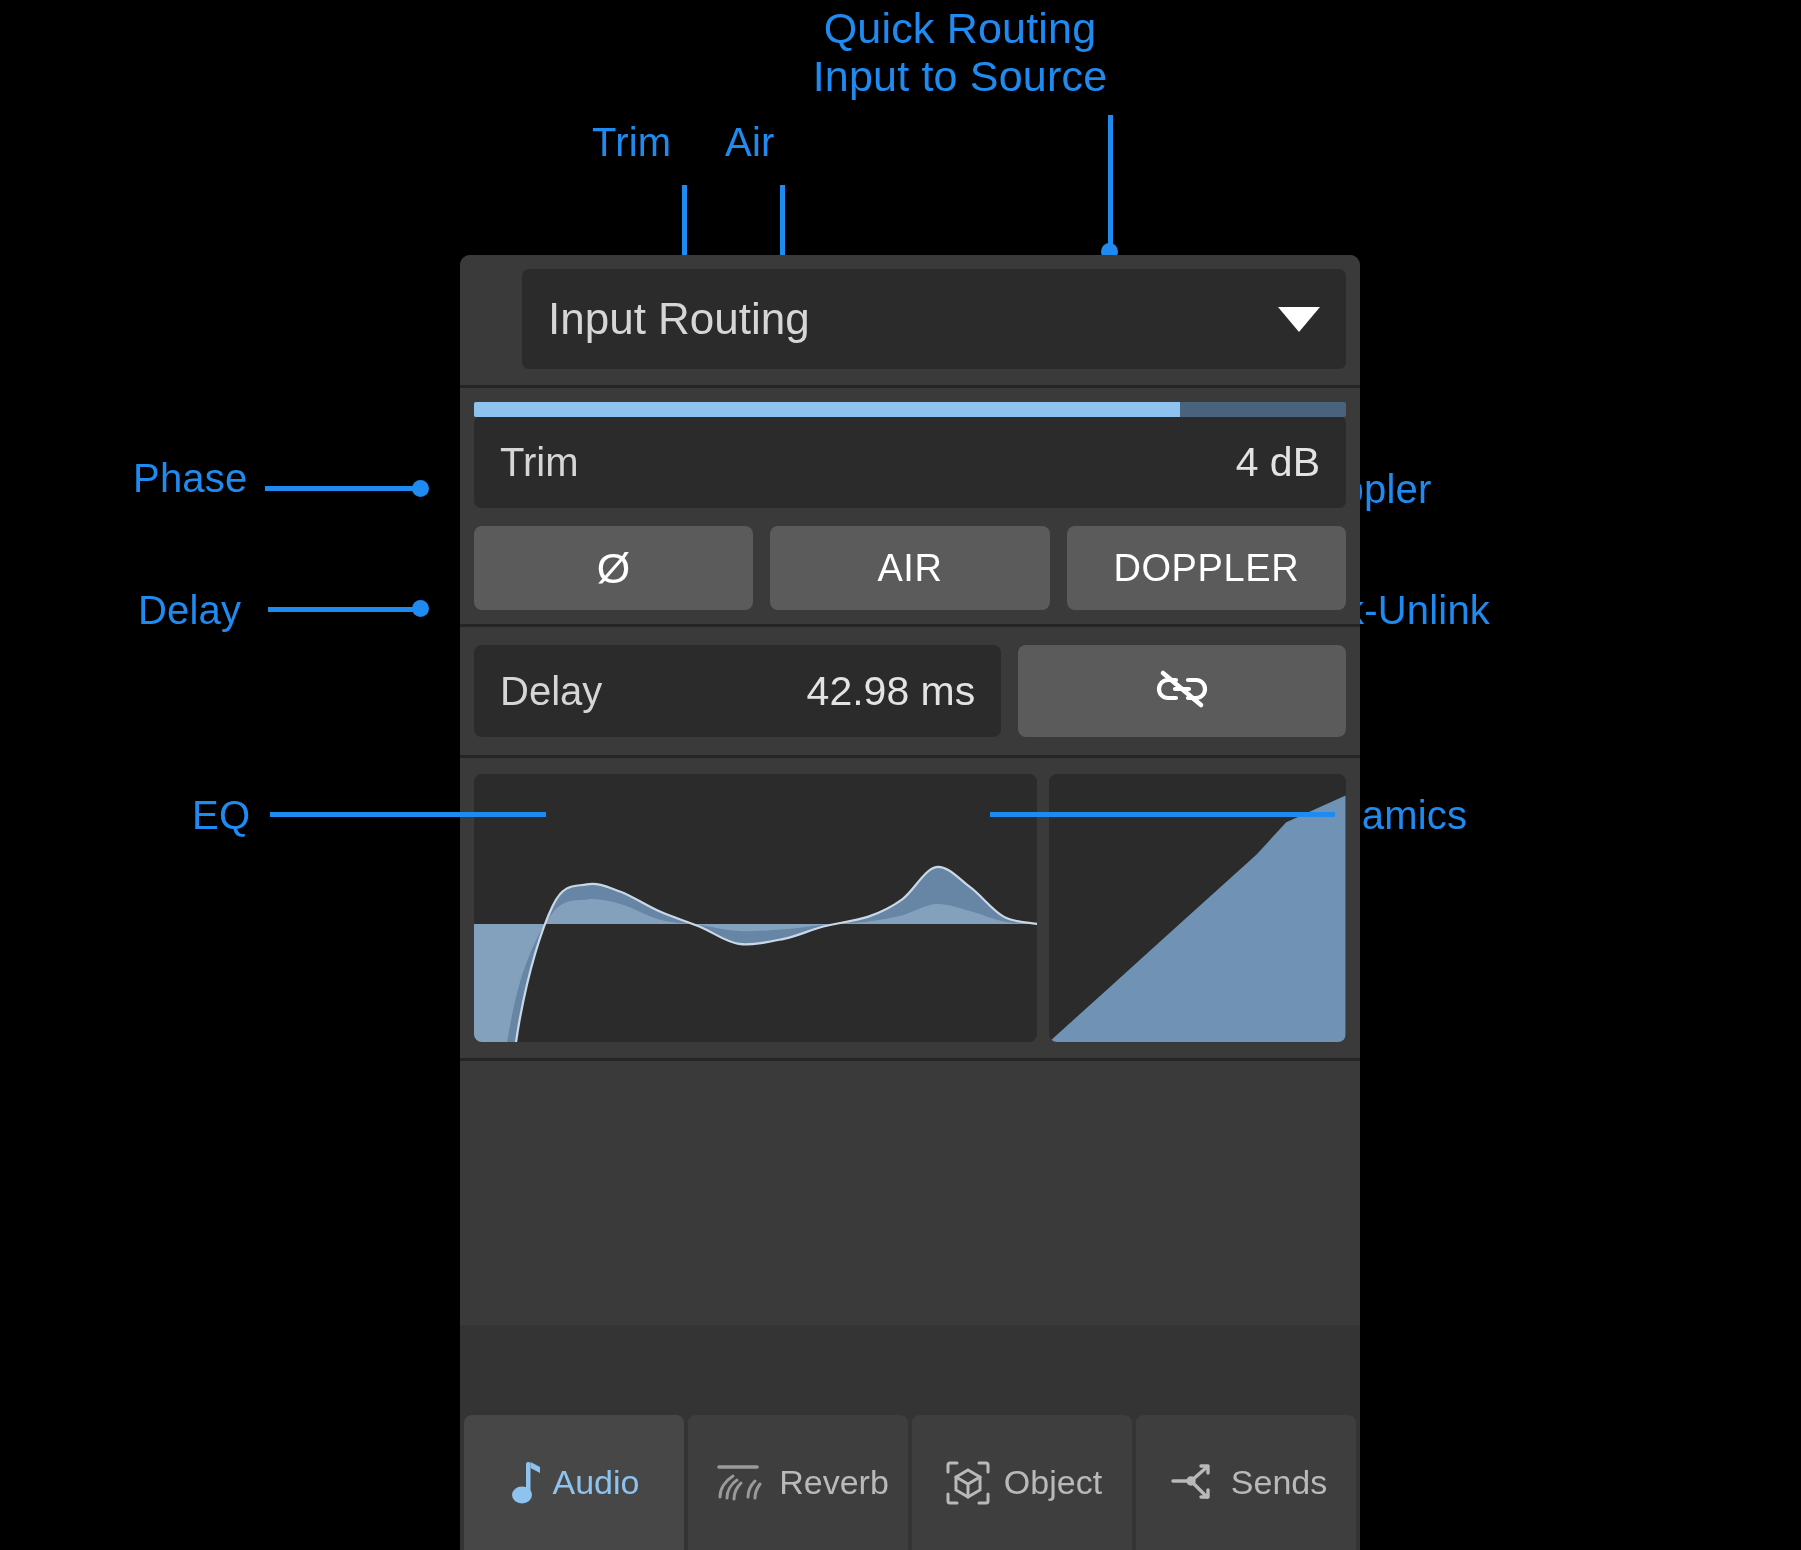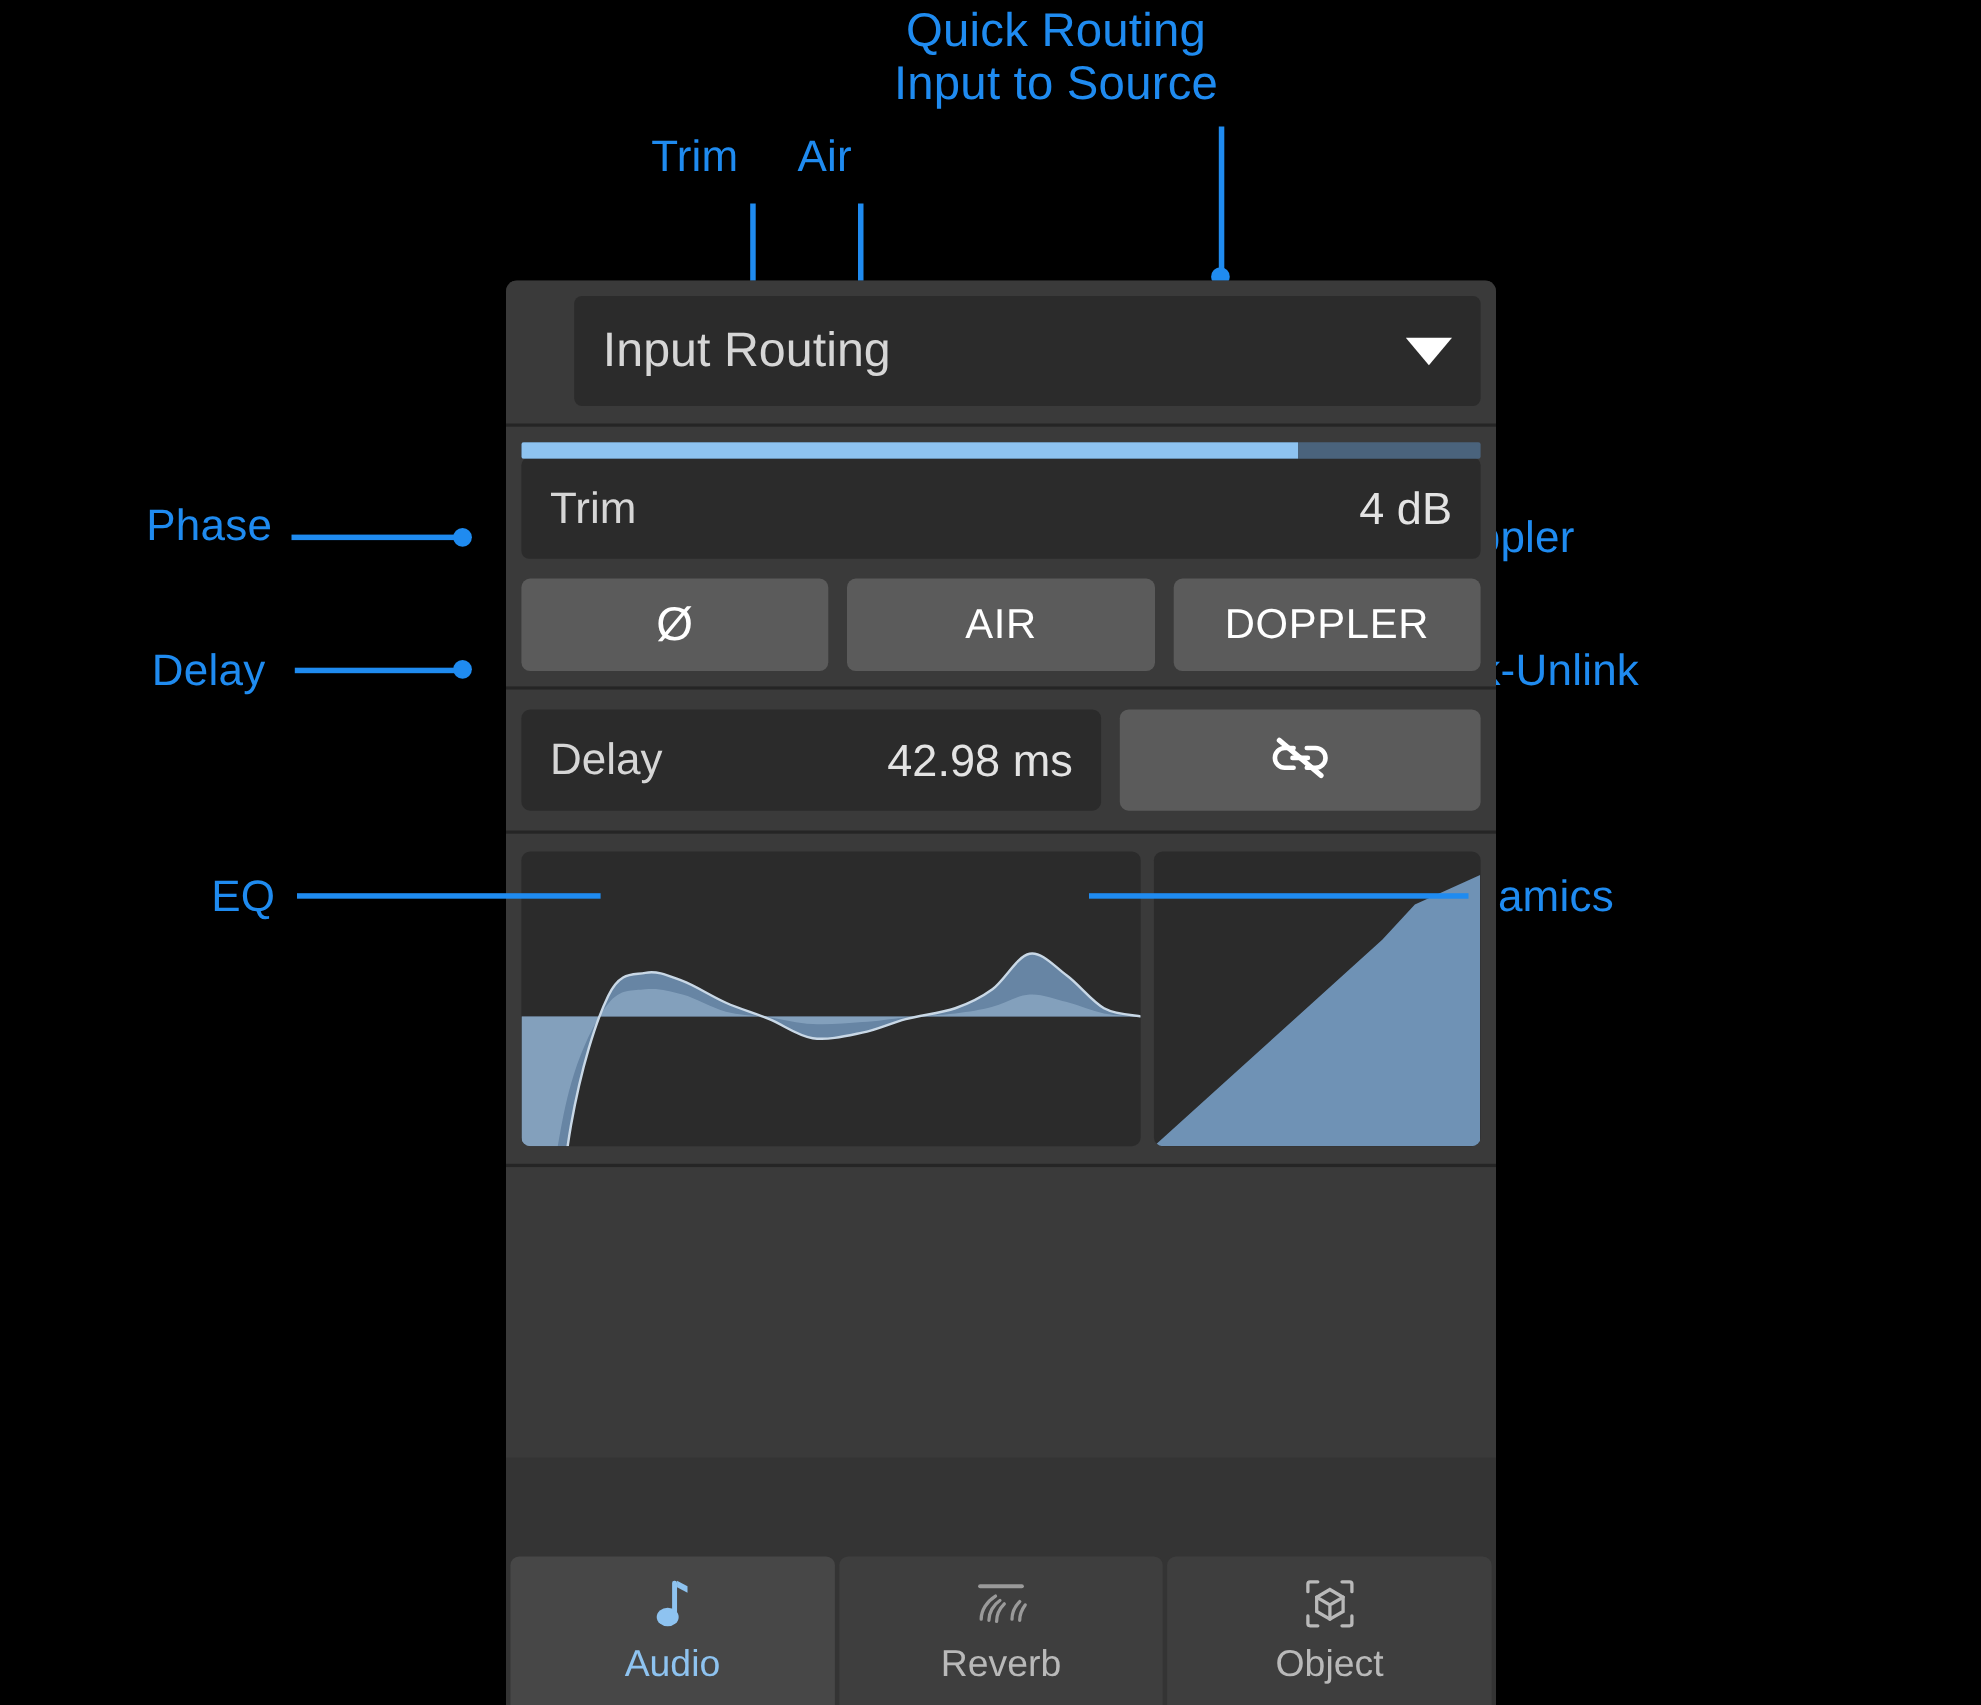--- a/index.html
+++ b/index.html
@@ -190,21 +190,21 @@
     display: flex;
     gap: 4px;
     padding: 0 4px 0 4px;
     box-sizing: border-box;
   }
   .tab {
     flex: 1;
     background: #3e3e3e;
     border-radius: 8px 8px 0 0;
     display: flex;
-    flex-direction: column;
+    flex-direction: row;
     align-items: center;
     justify-content: center;
     gap: 10px;
   }
   .tab.active { background: #474747; }
   .tab-label {
     font-size: 34px;
     color: #b9b9b9;
   }
   .tab.active .tab-label { color: #8ec3f0; }
@@ -344,17 +344,30 @@
           <path d="M6 15 V8 a2 2 0 0 1 2-2 H15"></path>
           <path d="M37 6 H44 a2 2 0 0 1 2 2 V15"></path>
           <path d="M46 37 V44 a2 2 0 0 1-2 2 H37"></path>
           <path d="M15 46 H8 a2 2 0 0 1-2-2 V37"></path>
           <path d="M26 13 L38 20 V33 L26 40 L14 33 V20 Z"></path>
           <path d="M14 20 L26 27 L38 20 M26 27 V40"></path>
         </svg>
       </span>
       <span class="tab-label">Object</span>
     </div>
+    <div class="tab">
+      <span class="tab-icon">
+        <svg width="56" height="48" viewBox="0 0 56 48" fill="none" stroke="#b9b9b9" stroke-width="3.4" stroke-linecap="round" stroke-linejoin="round">
+          <path d="M8 22 H26"></path>
+          <path d="M26 22 L42 8"></path>
+          <path d="M26 22 L42 38"></path>
+          <path d="M36 7 L43 7 L43 14"></path>
+          <path d="M36 38 L43 38 L43 31"></path>
+          <circle cx="26" cy="22" r="3" fill="#b9b9b9"></circle>
+        </svg>
+      </span>
+      <span class="tab-label">Sends</span>
+    </div>
   </div>
 </div>
 
 <div class="anno-line" style="left:460px; top:812px; width:86px; height:5px;"></div>
 <div class="anno-line" style="left:990px; top:812px; width:345px; height:5px;"></div>
 
 </body></html>

